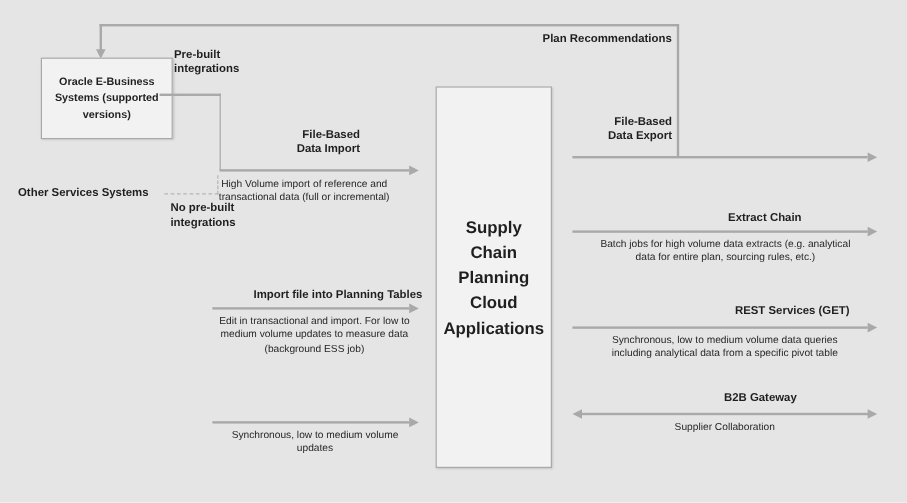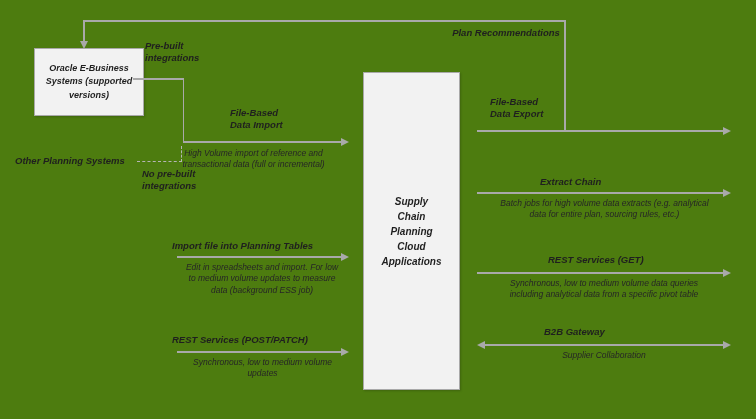--- a/index.html
+++ b/index.html
@@ -1,20 +1,19 @@
 <!DOCTYPE html>
 <html><head>
 <meta charset="utf-8">
 <style>
   html,body{margin:0;padding:0;background:#ffffff;}
   #canvas{
     position:relative;width:756px;height:419px;overflow:hidden;
-    background:#4d7c0f;color:#1f1f1f;
+    background:#e5e5e5;color:#1f1f1f;
     font-family:"Liberation Sans", sans-serif;
-    font-style:italic;
   }
   
   .h-line{position:absolute;height:1.5px;background:#a9a9a9;}
   .v-line{position:absolute;width:1.5px;background:#a9a9a9;}
   .h-dash{position:absolute;height:0;border-top:1.6px dashed #b5b5b5;}
   .v-dash{position:absolute;width:0;border-left:1.6px dashed #b5b5b5;}
   
   .ah-right{position:absolute;width:0;height:0;
     border-top:4px solid transparent;border-bottom:4px solid transparent;
     border-left:8px solid #a9a9a9;}
@@ -27,24 +26,24 @@
   
   .node-box{
     position:absolute;background:#f2f2f2;border:1px solid #a9a9a9;
     box-shadow:1px 1px 2px rgba(0,0,0,0.18);
     display:flex;align-items:center;justify-content:center;
     text-align:center;font-weight:700;box-sizing:border-box;
   }
   #oracle-box{left:34px;top:48px;width:110px;height:68px;
     font-size:9px;line-height:1.45;padding:2px 6px;}
   #scp-box{left:363px;top:72px;width:97px;height:318px;
-    font-size:10px;line-height:1.5;padding:2px 22px;}
+    font-size:14px;line-height:1.5;padding:2px 22px;}
   
   .flow-title{position:absolute;font-weight:700;font-size:9.5px;
-    line-height:1.3;text-align:left;}
+    line-height:1.3;text-align:right;}
   .flow-desc{position:absolute;font-weight:400;font-size:8.5px;
     line-height:1.35;text-align:center;color:#262626;}
   .conn-label{position:absolute;font-weight:700;font-size:9.5px;line-height:1.3;}
 </style>
 </head>
 <body>
 
 <div id="canvas">
 
   <div class="h-line" style="left:83px;top:20px;width:482px;"></div>
@@ -54,40 +53,39 @@
   <div class="conn-label" style="left:450px;top:27px;width:112px;text-align:center;">Plan Recommendations</div>
 
   <div class="node-box" id="oracle-box">
     <span>Oracle E-Business Systems (supported versions)</span>
   </div>
 
   <div class="h-line" style="left:133px;top:78px;width:51px;"></div>
   <div class="v-line" style="left:182.5px;top:78px;height:64px;"></div>
   <div class="conn-label" style="left:145px;top:40px;width:64px;">Pre-built integrations</div>
 
-  <div class="conn-label" style="left:15px;top:155px;width:122px;">Other Planning Systems</div>
+  <div class="conn-label" style="left:15px;top:155px;width:122px;">Other Services Systems</div>
   <div class="h-dash" style="left:137px;top:161px;width:45px;"></div>
   <div class="v-dash" style="left:181px;top:146px;height:16px;"></div>
   <div class="conn-label" style="left:142px;top:168px;width:66px;">No pre-built integrations</div>
 
   <div class="node-box" id="scp-box">
     <span>Supply Chain Planning Cloud Applications</span>
   </div>
 
   <div class="flow-title" style="left:230px;top:107px;width:70px;">File-Based Data Import</div>
   <div class="h-line" style="left:183px;top:141px;width:158px;"></div>
   <div class="ah-right" style="left:341px;top:137.75px;"></div>
   <div class="flow-desc" style="left:181px;top:148px;width:145px;">High Volume import of reference and transactional data (full or incremental)</div>
 
   <div class="flow-title" style="left:172px;top:240px;width:180px;">Import file into Planning Tables</div>
   <div class="h-line" style="left:177px;top:256px;width:164px;"></div>
   <div class="ah-right" style="left:341px;top:252.75px;"></div>
-  <div class="flow-desc" style="left:182px;top:262px;width:160px;">Edit in spreadsheets and import. For low to medium volume updates to measure data (background ESS job)</div>
+  <div class="flow-desc" style="left:182px;top:262px;width:160px;">Edit in transactional and import. For low to medium volume updates to measure data (background ESS job)</div>
 
-  <div class="flow-title" style="left:172px;top:334px;width:180px;">REST Services (POST/PATCH)</div>
   <div class="h-line" style="left:177px;top:351px;width:164px;"></div>
   <div class="ah-right" style="left:341px;top:347.75px;"></div>
   <div class="flow-desc" style="left:185px;top:357px;width:155px;text-align:center;">Synchronous, low to medium volume updates</div>
 
   <div class="flow-title" style="left:490px;top:96px;width:70px;">File-Based Data Export</div>
   <div class="h-line" style="left:477px;top:130px;width:246px;"></div>
   <div class="ah-right" style="left:723px;top:126.75px;"></div>
 
   <div class="flow-title" style="left:540px;top:176px;width:128px;">Extract Chain</div>
   <div class="h-line" style="left:477px;top:192px;width:246px;"></div>

